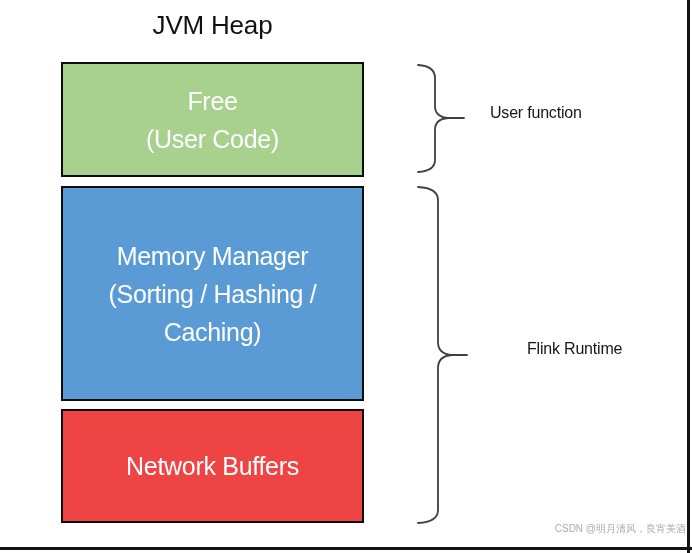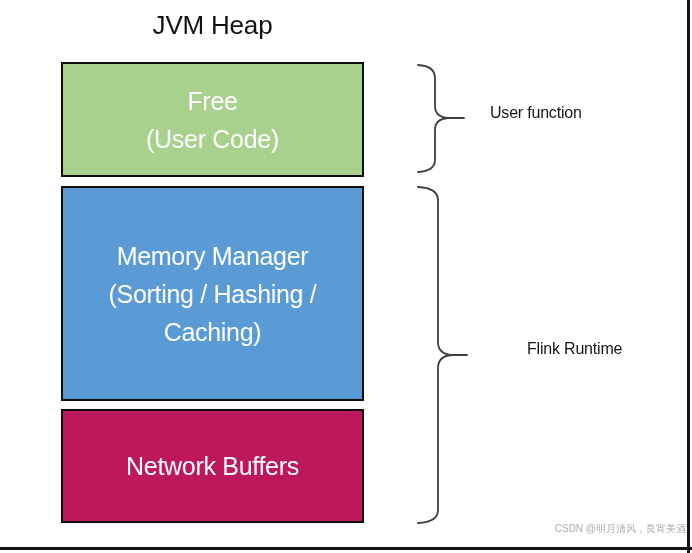--- a/index.html
+++ b/index.html
@@ -30,21 +30,21 @@
     justify-content: center;
     align-items: center;
     color: #ffffff;
     font-size: 25px;
     line-height: 38px;
     text-align: center;
     letter-spacing: -0.3px;
   }
   .box-free   { top: 62px;  height: 115px; background: #a9d18e; }
   .box-mm     { top: 186px; height: 215px; background: #5b9bd5; }
-  .box-nb     { top: 409px; height: 114px; background: #be185d; }
+  .box-nb     { top: 409px; height: 114px; background: #ef4444; }
   .braces-svg { position: absolute; left: 0; top: 0; }
   .side-label {
     position: absolute;
     font-size: 16px;
     color: #161616;
     letter-spacing: -0.2px;
     white-space: nowrap;
   }
   .label-user  { left: 490px; top: 104px; }
   .label-flink { left: 490px; top: 340px; margin-left: 37px; }

